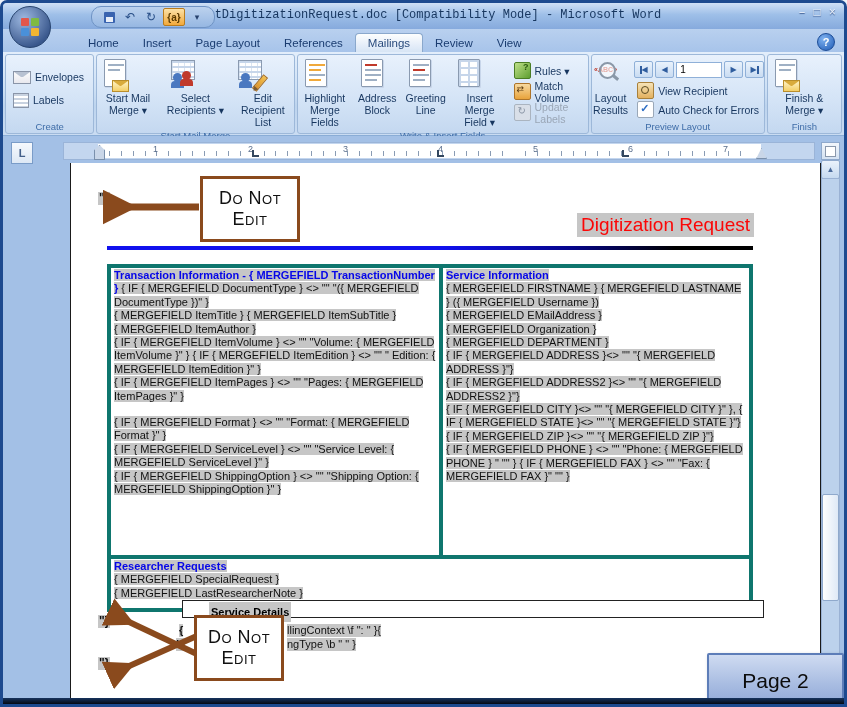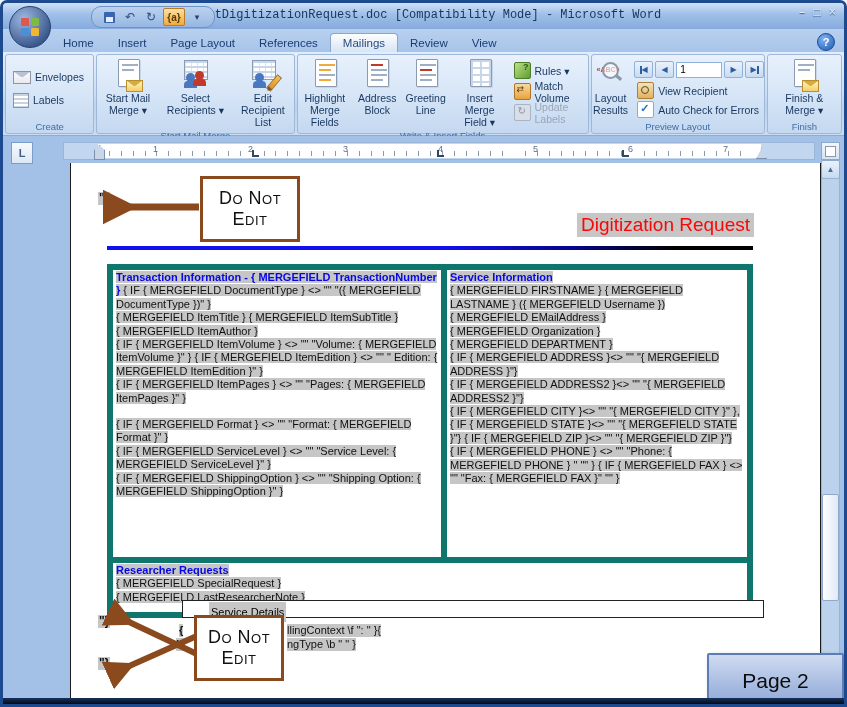--- a/index.html
+++ b/index.html
@@ -24,36 +24,36 @@
   .floppy{width:11px;height:11px;background:#3a64b0;border-radius:1px;position:relative;}
   .floppy::after{content:"";position:absolute;left:2px;bottom:1px;width:7px;height:5px;background:#e8eef8;}
   .a-chip{width:20px;height:16px;background:linear-gradient(#fbe1a6,#f2a93b);border:1px solid #b97c1e;
     border-radius:2px;font-size:10px;color:#5a3a00;display:flex;align-items:center;justify-content:center;font-weight:bold;}
   .qat-more{font-size:9px;color:#27426e;}
   .win-title{position:absolute;left:0;right:0;top:5px;text-align:center;font-size:12px;color:#17365f;}
   .win-controls{position:absolute;right:8px;top:3px;display:flex;gap:8px;}
   .win-controls span{font-size:12px;color:#e9eff8;text-shadow:0 1px 1px #33538a;cursor:pointer;line-height:14px;}
   
   .tabrow{position:absolute;left:0;top:26px;width:100%;height:23px;
-    background:linear-gradient(#b9d0ef,#a7c4ea);display:flex;align-items:flex-end;padding-left:48px;box-sizing:border-box;}
+    background:linear-gradient(#b9d0ef,#a7c4ea);display:flex;align-items:flex-end;padding-left:73px;box-sizing:border-box;}
   .tab{padding:3px 12px 3px;font-size:11.5px;color:#1a3c70;cursor:pointer;border-radius:4px 4px 0 0;}
   .tab.active{background:linear-gradient(#fdfefe,#e6eef9 60%,#d7e5f5);border:1px solid #8aa8cc;border-bottom:none;
     color:#2a4b7c;font-weight:400;}
   .help-btn{position:absolute;right:9px;top:30px;width:16px;height:16px;border-radius:50%;
     background:radial-gradient(circle at 35% 30%,#7fb2f0,#1f5bb5);color:#fff;font-size:11px;font-weight:bold;
     display:flex;align-items:center;justify-content:center;cursor:pointer;border:1px solid #1b4c97;}
   
   .ribbon{position:absolute;left:0;top:49px;width:100%;height:84px;
     background:linear-gradient(#e3eefb,#cde0f5 45%,#bdd4ee 65%,#cadcf2);
     border-bottom:1px solid #8aadd6;display:flex;gap:2px;padding:2px 2px 0 2px;box-sizing:border-box;}
   .rgroup{height:78px;border:1px solid #9db8d9;border-radius:3px;position:relative;
     background:linear-gradient(#e8f1fc,#d3e3f6 60%,#c4d8f0);display:flex;flex-direction:column;}
   .rg-body{flex:1;display:flex;align-items:flex-start;justify-content:center;padding-top:2px;}
   .rg-label{height:13px;text-align:center;font-size:9.5px;color:#3f6da8;line-height:13px;}
-  .big-btn{display:flex;flex-direction:column;align-items:center;width:100%;padding:1px 2px;
+  .big-btn{display:flex;flex-direction:column;width:100%;padding:1px 2px;
     border-radius:3px;cursor:pointer;}
   .bl{font-size:10.5px;color:#17365f;text-align:center;line-height:12px;display:flex;flex-direction:column;}
   .small-btn{display:flex;align-items:center;gap:4px;font-size:10.5px;color:#17365f;
     padding:1px 3px;border-radius:2px;cursor:pointer;height:17px;}
   .small-btn.disabled{color:#9aa6b6;}
   
   .ic32{width:30px;height:34px;position:relative;flex:none;}
   .docpage{position:absolute;left:5px;top:1px;width:20px;height:26px;background:#fff;
     border:1px solid #8a9ab0;border-radius:1px;box-shadow:1px 1px 0 #c8d6ea;}
   .docpage i{position:absolute;left:3px;height:2px;background:#9fb0c4;}
@@ -130,27 +130,27 @@
     border-left:1px solid #1a1a1a;border-right:1px solid #1a1a1a;overflow:hidden;}
   .marker{position:absolute;font-size:12px;font-weight:bold;color:#111;background:#c6c6c6;padding:0 1px;line-height:13px;}
   .dne-box{position:absolute;background:#fff;border:3px solid #8a4a1d;display:flex;flex-direction:column;
     align-items:center;justify-content:center;z-index:6;}
   .dne-box span{font-variant:small-caps;font-size:18px;line-height:21px;color:#111;letter-spacing:.5px;}
   .arrow-svg{position:absolute;z-index:5;overflow:visible;}
   .doc-title{position:absolute;right:66px;top:50px;font-size:19px;color:#fb0707;background:#c6c6c6;padding:1px 4px;}
   .hrule{position:absolute;left:36px;top:83px;width:646px;height:3.5px;
     background:linear-gradient(90deg,#1111ee 0%,#1111ee 52%,#05058a 72%,#000 88%);}
   .main-table{position:absolute;left:36px;top:101px;width:646px;border-collapse:collapse;table-layout:fixed;}
-  .main-table td{border:6px solid #0f766e;vertical-align:top;padding:1px 3px 2px;}
+  .main-table td{border:4px solid #0f766e;vertical-align:top;padding:1px 3px 2px;}
   .mf-p{font-size:11px;line-height:13.4px;color:#111;}
   .mf-blank{height:13px;}
   .mf-t{background:#c6c6c6;}
   .mf-h{background:#c6c6c6;color:#0606e8;font-weight:bold;}
   .svc-box{position:absolute;left:111px;top:437px;width:580px;height:16px;border:1px solid #222;background:#fff;}
-  .svc-box .hdr{position:absolute;left:26px;top:1px;font-size:11px;font-weight:normal;background:#c6c6c6;padding:4px 2px;}
+  .svc-box .hdr{position:absolute;left:26px;top:1px;font-size:11px;font-weight:bold;background:#c6c6c6;padding:4px 2px;}
   .frag{position:absolute;font-size:11px;line-height:13px;background:#c6c6c6;color:#111;white-space:pre;}
   .badge{position:absolute;right:0px;top:517px;width:133px;height:52px;z-index:8;
     background:linear-gradient(#cfdbf1,#a9bde2 55%,#8fa7d6);border:2px solid #5d7db8;border-radius:2px;
     box-shadow:2px 2px 4px rgba(30,50,90,.35);display:flex;align-items:center;justify-content:center;}
   .badge span{font-size:21px;color:#0c0c0c;}
   .bottom-strip{position:absolute;left:0;bottom:0;width:100%;height:6px;background:linear-gradient(#16335e,#050a14);z-index:9;}
 </style>
 </head>
 <body>
 

